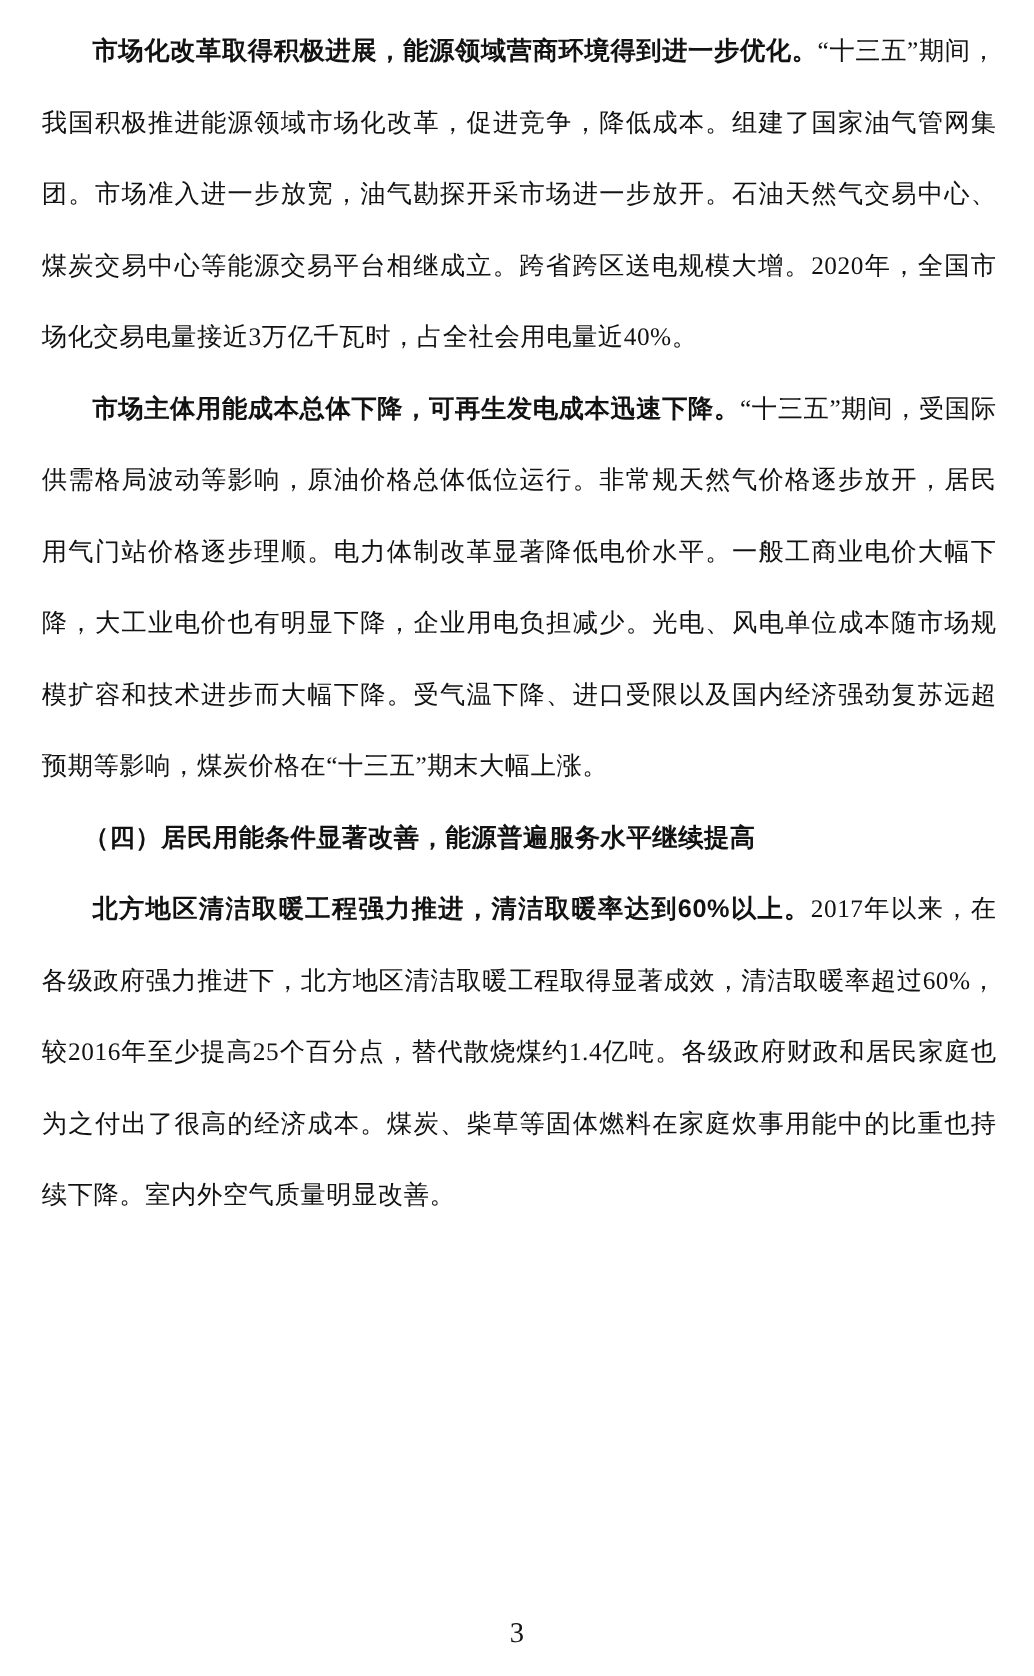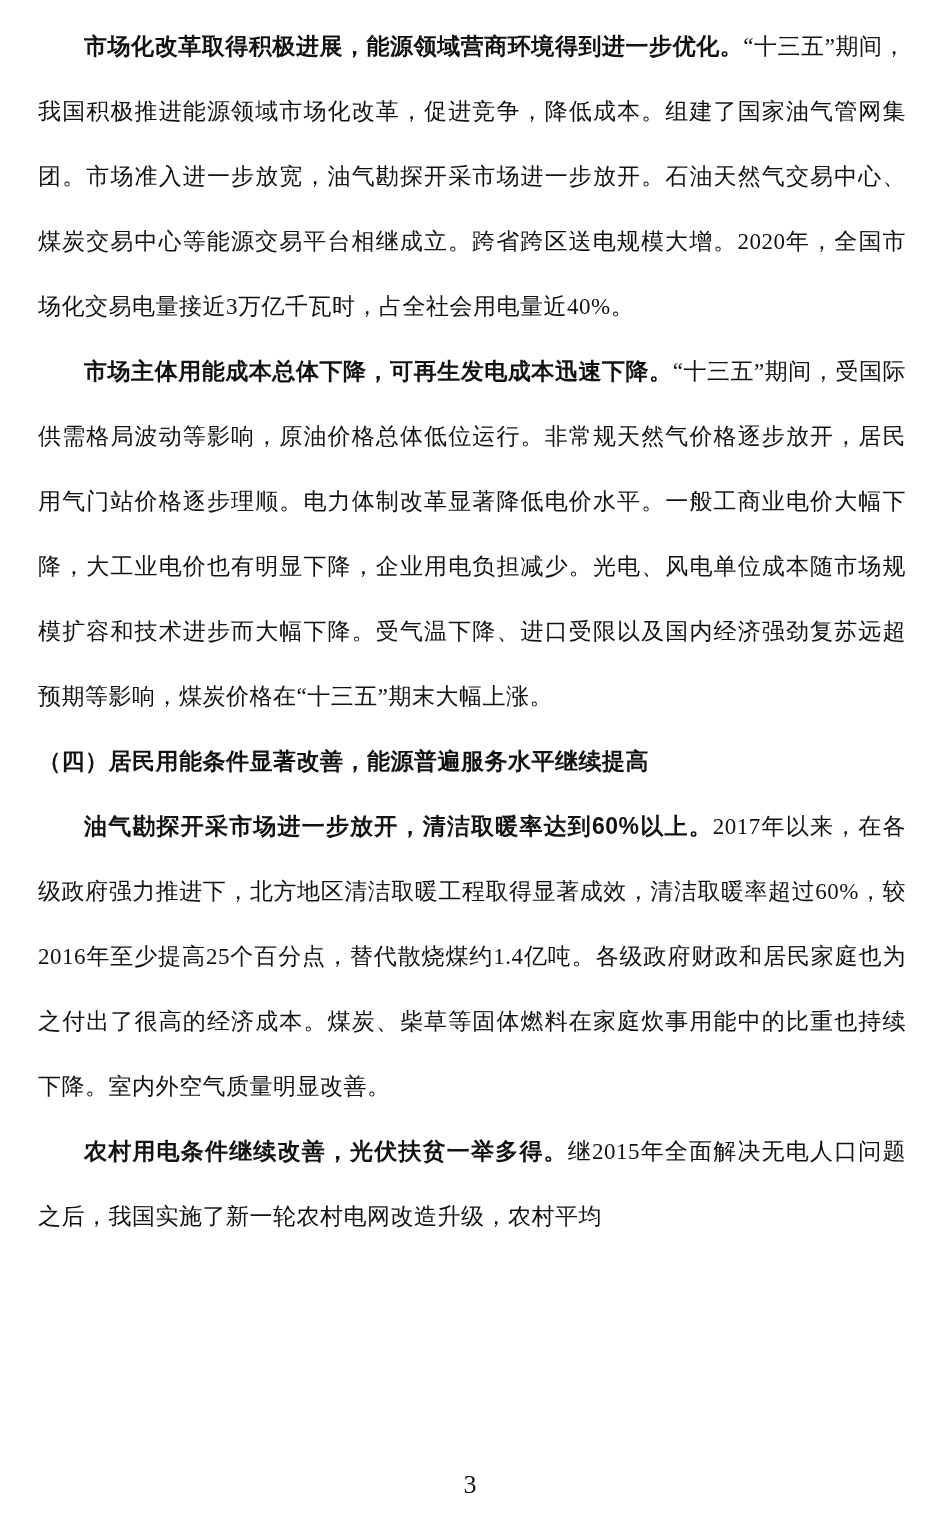--- a/index.html
+++ b/index.html
@@ -28,20 +28,21 @@
   }
   p.para.indent { text-indent: 2em; }
   .seg-bold {
     font-weight: 700;
     font-family: "Liberation Sans", "DejaVu Sans", sans-serif;
   }
   p.heading {
     font-weight: 700;
     font-family: "Liberation Sans", "DejaVu Sans", sans-serif;
     text-indent: 0;
+    margin-left: 38px;
   }
   .page-number {
     position: absolute;
     left: 0;
     right: 0;
     top: 1468px;
     text-align: center;
     font-size: 26px;
     line-height: 34px;
     color: #121212;
@@ -49,17 +50,16 @@
   }
 </style>
 </head>
 <body>
 
 <div class="page">
   <div class="content" id="document-body">
       <p class="para indent"><span class="seg-bold">市场化改革取得积极进展，能源领域营商环境得到进一步优化。</span><span class="seg-regular">“十三五”期间，我国积极推进能源领域市场化改革，促进竞争，降低成本。组建了国家油气管网集团。市场准入进一步放宽，油气勘探开采市场进一步放开。石油天然气交易中心、煤炭交易中心等能源交易平台相继成立。跨省跨区送电规模大增。2020年，全国市场化交易电量接近3万亿千瓦时，占全社会用电量近40%。</span></p>
       <p class="para indent"><span class="seg-bold">市场主体用能成本总体下降，可再生发电成本迅速下降。</span><span class="seg-regular">“十三五”期间，受国际供需格局波动等影响，原油价格总体低位运行。非常规天然气价格逐步放开，居民用气门站价格逐步理顺。电力体制改革显著降低电价水平。一般工商业电价大幅下降，大工业电价也有明显下降，企业用电负担减少。光电、风电单位成本随市场规模扩容和技术进步而大幅下降。受气温下降、进口受限以及国内经济强劲复苏远超预期等影响，煤炭价格在“十三五”期末大幅上涨。</span></p>
       <p class="para heading"><span class="seg-bold">（四）居民用能条件显著改善，能源普遍服务水平继续提高</span></p>
-      <p class="para indent"><span class="seg-bold">油气勘探开采市场进一步放开，清洁取暖率达到60%以上。</span><span class="seg-regular">2017年以来，在各级政府强力推进下，北方地区清洁取暖工程取得显著成效，清洁取暖率超过60%，较2016年至少提高25个百分点，替代散烧煤约1.4亿吨。各级政府财政和居民家庭也为之付出了很高的经济成本。煤炭、柴草等固体燃料在家庭炊事用能中的比重也持续下降。室内外空气质量明显改善。</span></p>
-      <p class="para indent"><span class="seg-bold">农村用电条件继续改善，光伏扶贫一举多得。</span><span class="seg-regular">继2015年全面解决无电人口问题之后，我国实施了新一轮农村电网改造升级，农村平均</span></p>
+      <p class="para indent"><span class="seg-bold">北方地区清洁取暖工程强力推进，清洁取暖率达到60%以上。</span><span class="seg-regular">2017年以来，在各级政府强力推进下，北方地区清洁取暖工程取得显著成效，清洁取暖率超过60%，较2016年至少提高25个百分点，替代散烧煤约1.4亿吨。各级政府财政和居民家庭也为之付出了很高的经济成本。煤炭、柴草等固体燃料在家庭炊事用能中的比重也持续下降。室内外空气质量明显改善。</span></p>
     </div>
   <div class="page-number">3</div>
 </div>
 
 </body></html>

